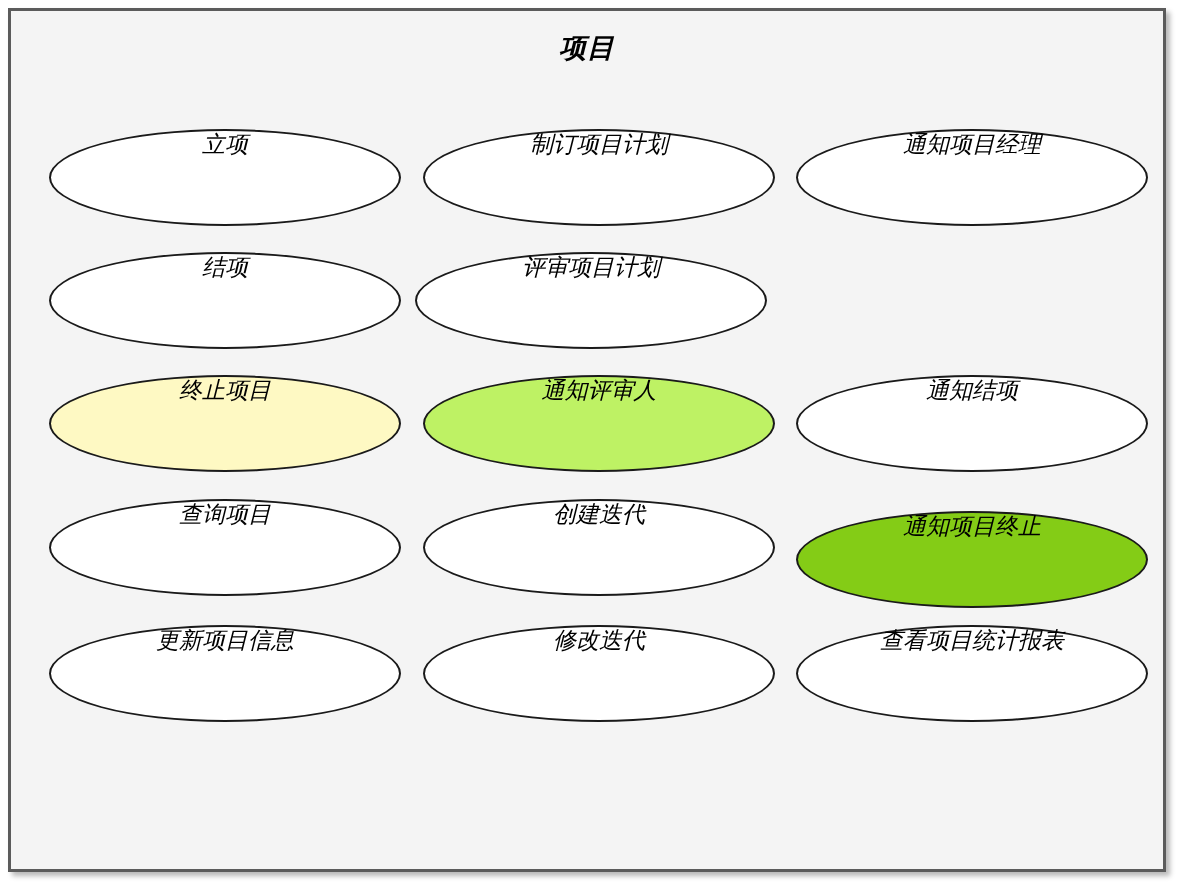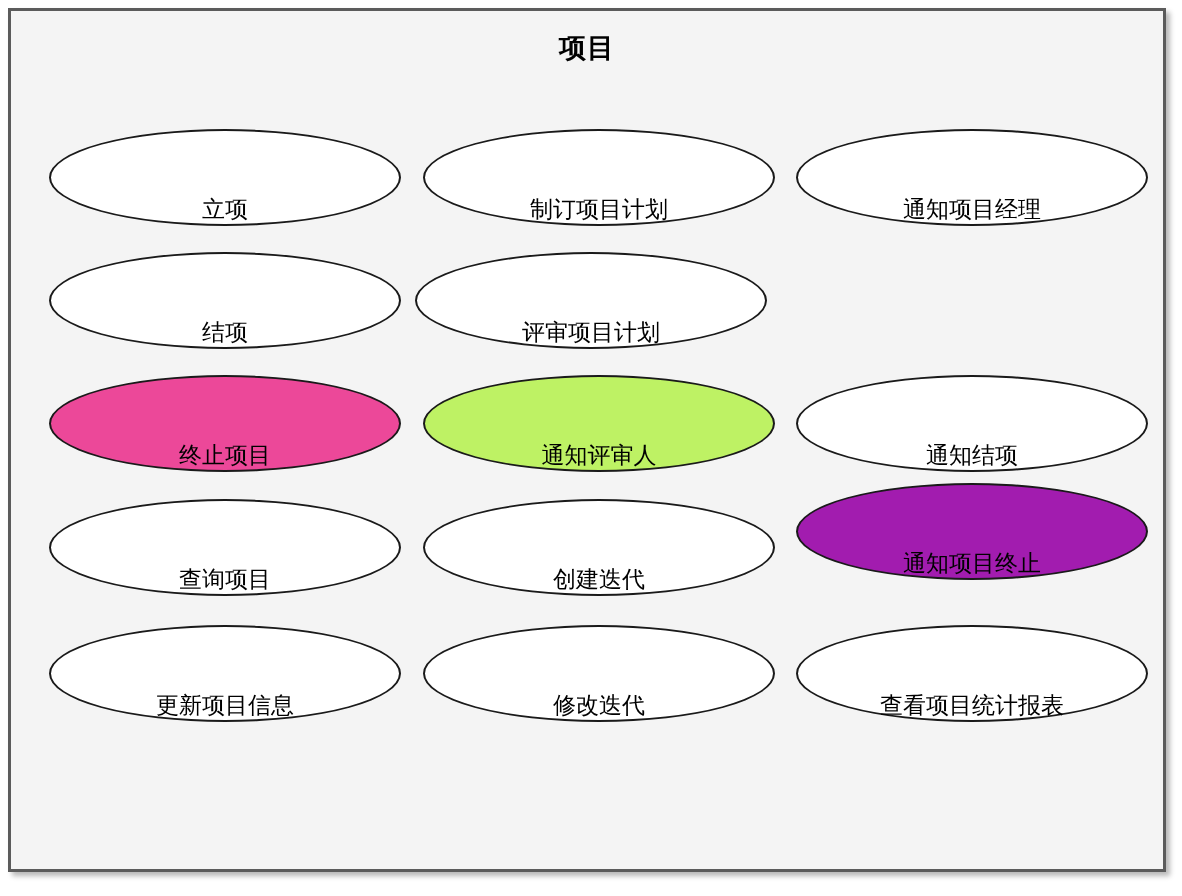--- a/index.html
+++ b/index.html
@@ -13,20 +13,21 @@
     height: 896px;
     font-family: "Liberation Sans", "DejaVu Sans", sans-serif;
     overflow: hidden;
   }
 
   #diagram-root {
     position: relative;
     width: 1182px;
     height: 850px;
     background: #ffffff;
+    font-style: italic;
   }
 
   
   .system-boundary {
     position: absolute;
     left: 8px;
     top: 8px;
     width: 1158px;
     height: 864px;
     background: #f4f4f4;
@@ -57,21 +58,21 @@
     height: 864px;
   }
 
   .usecase {
     position: absolute;
     box-sizing: border-box;
     background: #ffffff;
     border: 2px solid #1a1a1a;
     border-radius: 50%;
     display: flex;
-    align-items: flex-end;
+    align-items: flex-start;
     justify-content: center;
     text-align: center;
   }
 
   .usecase-label {
     font-size: 23px;
     color: #000000;
     line-height: 1.2;
     white-space: nowrap;
     padding: 0 12px;
@@ -95,36 +96,36 @@
         </div>
         <div class="usecase" style="left: 785px; top: 118px; width: 352px; height: 97px; background: rgb(255, 255, 255); border-color: rgb(26, 26, 26);">
           <span class="usecase-label">通知项目经理</span>
         </div>
         <div class="usecase" style="left: 38px; top: 241px; width: 352px; height: 97px; background: rgb(255, 255, 255); border-color: rgb(26, 26, 26);">
           <span class="usecase-label">结项</span>
         </div>
         <div class="usecase" style="left: 404px; top: 241px; width: 352px; height: 97px; background: rgb(255, 255, 255); border-color: rgb(26, 26, 26);">
           <span class="usecase-label">评审项目计划</span>
         </div>
-        <div class="usecase" style="left: 38px; top: 364px; width: 352px; height: 97px; background: #ec4899; border-color: rgb(26, 26, 26);">
+        <div class="usecase" style="left: 38px; top: 364px; width: 352px; height: 97px; background: #fef9c3; border-color: rgb(26, 26, 26);">
           <span class="usecase-label">终止项目</span>
         </div>
         <div class="usecase" style="left: 412px; top: 364px; width: 352px; height: 97px; background: #bef264; border-color: rgb(26, 26, 26);">
           <span class="usecase-label">通知评审人</span>
         </div>
         <div class="usecase" style="left: 785px; top: 364px; width: 352px; height: 97px; background: rgb(255, 255, 255); border-color: rgb(26, 26, 26);">
           <span class="usecase-label">通知结项</span>
         </div>
         <div class="usecase" style="left: 38px; top: 488px; width: 352px; height: 97px; background: rgb(255, 255, 255); border-color: rgb(26, 26, 26);">
           <span class="usecase-label">查询项目</span>
         </div>
         <div class="usecase" style="left: 412px; top: 488px; width: 352px; height: 97px; background: rgb(255, 255, 255); border-color: rgb(26, 26, 26);">
           <span class="usecase-label">创建迭代</span>
         </div>
-        <div class="usecase" style="left: 785px; top: 472px; width: 352px; height: 97px; background: #a21caf; border-color: rgb(26, 26, 26);">
+        <div class="usecase" style="left: 785px; top: 500px; width: 352px; height: 97px; background: #84cc16; border-color: rgb(26, 26, 26);">
           <span class="usecase-label">通知项目终止</span>
         </div>
         <div class="usecase" style="left: 38px; top: 614px; width: 352px; height: 97px; background: rgb(255, 255, 255); border-color: rgb(26, 26, 26);">
           <span class="usecase-label">更新项目信息</span>
         </div>
         <div class="usecase" style="left: 412px; top: 614px; width: 352px; height: 97px; background: rgb(255, 255, 255); border-color: rgb(26, 26, 26);">
           <span class="usecase-label">修改迭代</span>
         </div>
         <div class="usecase" style="left: 785px; top: 614px; width: 352px; height: 97px; background: rgb(255, 255, 255); border-color: rgb(26, 26, 26);">
           <span class="usecase-label">查看项目统计报表</span>

